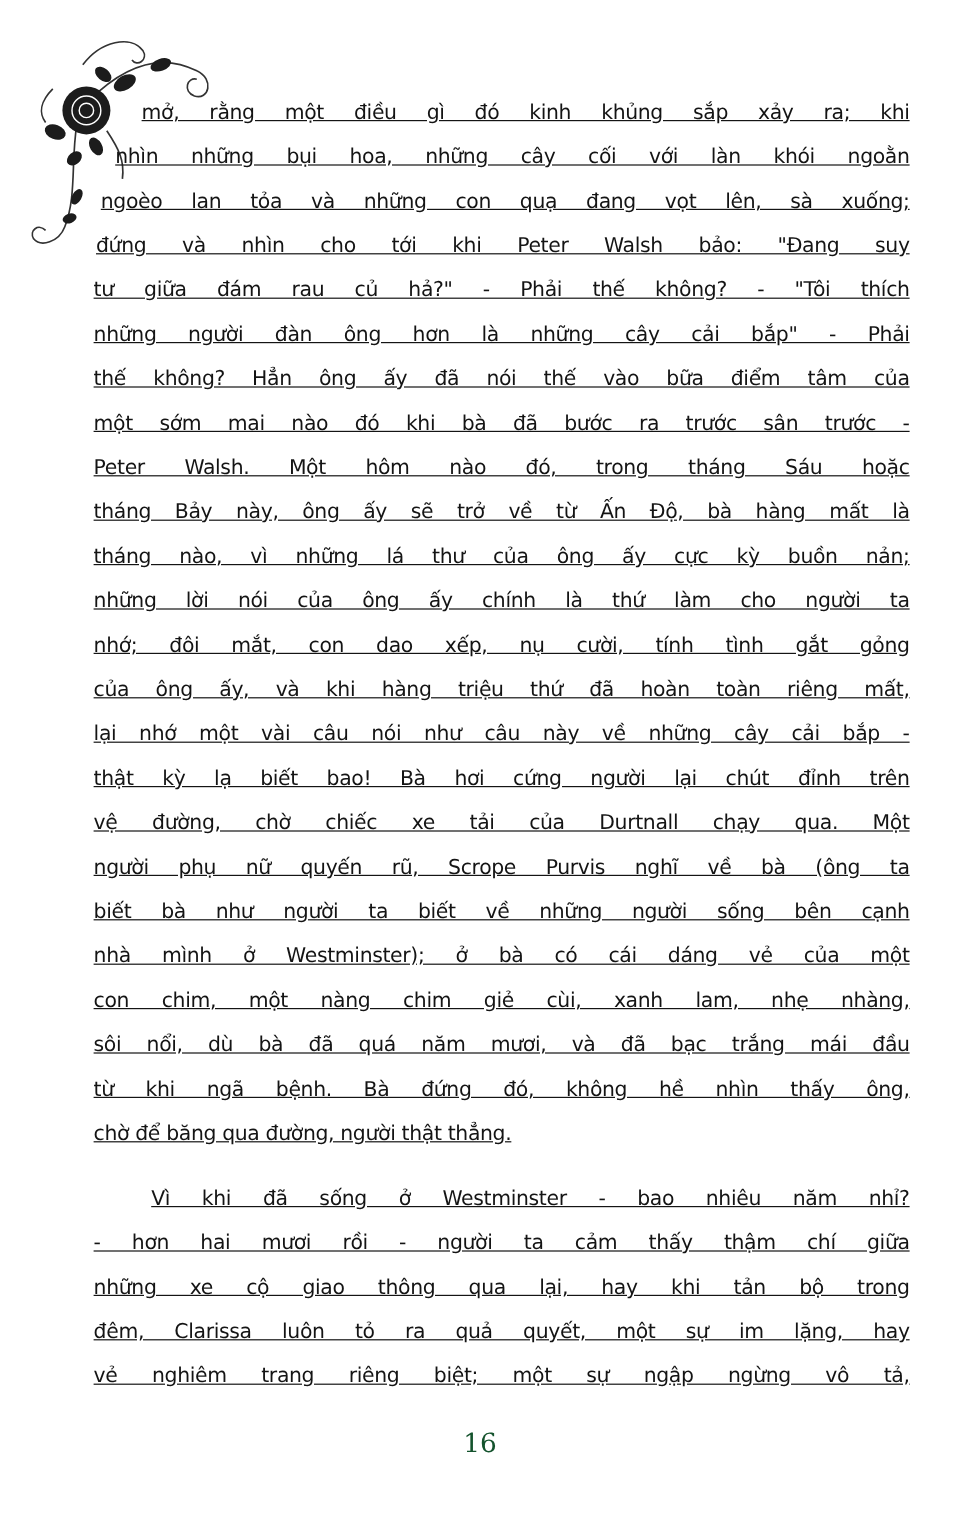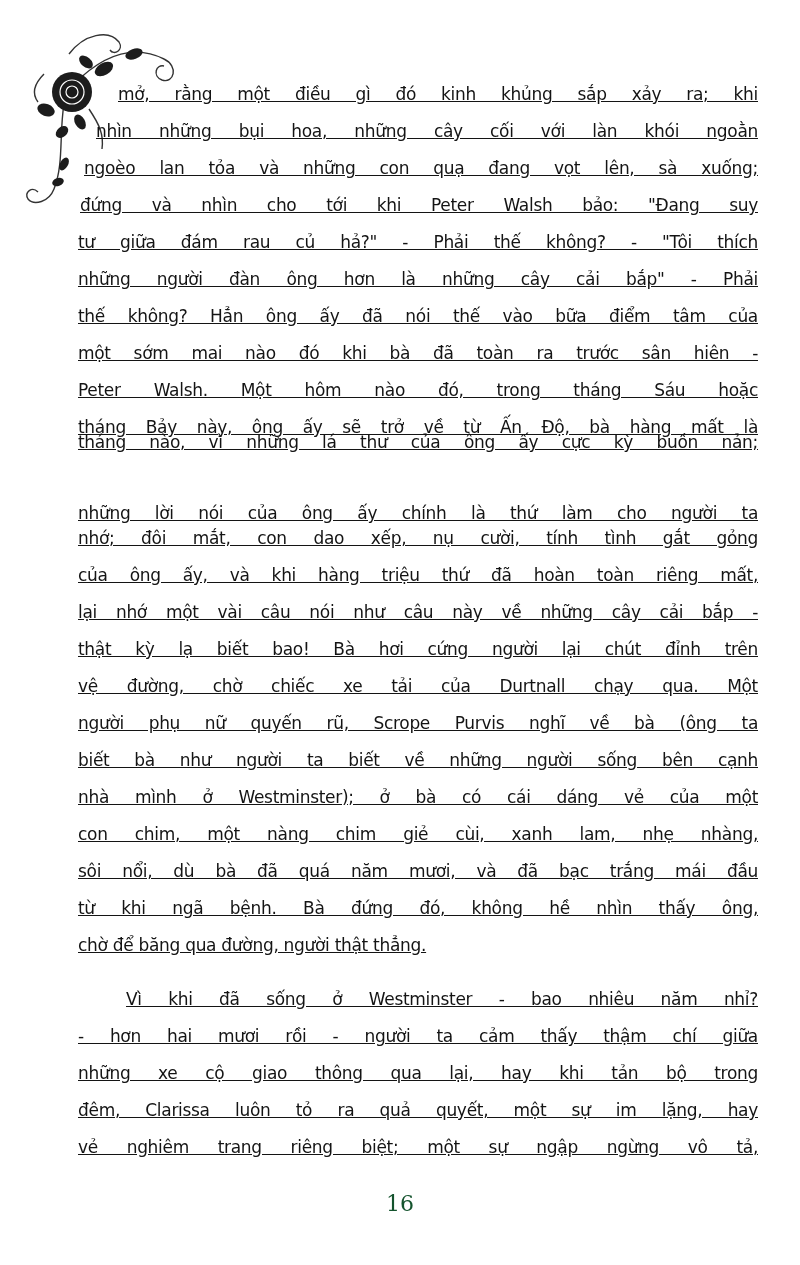--- a/index.html
+++ b/index.html
@@ -42,25 +42,25 @@
 
 <div id="text-area">
     <div>
       <div class="line" style="left: 118px; top: 76px; width: 640px;">mở, rằng một điều gì đó kinh khủng sắp xảy ra; khi</div>
       <div class="line" style="left: 96px; top: 113px; width: 662px;">nhìn những bụi hoa, những cây cối với làn khói ngoằn</div>
       <div class="line" style="left: 84px; top: 150px; width: 674px;">ngoèo lan tỏa và những con quạ đang vọt lên, sà xuống;</div>
       <div class="line" style="left: 80px; top: 187px; width: 678px;">đứng và nhìn cho tới khi Peter Walsh bảo: "Đang suy</div>
       <div class="line" style="left: 78px; top: 224px; width: 680px;">tư giữa đám rau củ hả?" - Phải thế không? - "Tôi thích</div>
       <div class="line" style="left: 78px; top: 261px; width: 680px;">những người đàn ông hơn là những cây cải bắp" - Phải</div>
       <div class="line" style="left: 78px; top: 298px; width: 680px;">thế không? Hẳn ông ấy đã nói thế vào bữa điểm tâm của</div>
-      <div class="line" style="left: 78px; top: 335px; width: 680px;">một sớm mai nào đó khi bà đã toàn ra trước sân hiên -</div>
+      <div class="line" style="left: 78px; top: 335px; width: 680px;">một sớm mai nào đó khi bà đã bước ra trước sân trước -</div>
       <div class="line" style="left: 78px; top: 372px; width: 680px;">Peter Walsh. Một hôm nào đó, trong tháng Sáu hoặc</div>
       <div class="line" style="left: 78px; top: 409px; width: 680px;">tháng Bảy này, ông ấy sẽ trở về từ Ấn Độ, bà hàng mất là</div>
-      <div class="line" style="left: 78px; top: 424px; width: 680px;">tháng nào, vì những lá thư của ông ấy cực kỳ buồn nản;</div>
-      <div class="line" style="left: 78px; top: 483px; width: 680px; margin-top: 12px;">những lời nói của ông ấy chính là thứ làm cho người ta</div>
+      <div class="line" style="left: 78px; top: 446px; width: 680px;">tháng nào, vì những lá thư của ông ấy cực kỳ buồn nản;</div>
+      <div class="line" style="left: 78px; top: 483px; width: 680px;">những lời nói của ông ấy chính là thứ làm cho người ta</div>
       <div class="line" style="left: 78px; top: 520px; width: 680px;">nhớ; đôi mắt, con dao xếp, nụ cười, tính tình gắt gỏng</div>
       <div class="line" style="left: 78px; top: 557px; width: 680px;">của ông ấy, và khi hàng triệu thứ đã hoàn toàn riêng mất,</div>
       <div class="line" style="left: 78px; top: 594px; width: 680px;">lại nhớ một vài câu nói như câu này về những cây cải bắp -</div>
       <div class="line" style="left: 78px; top: 631px; width: 680px;">thật kỳ lạ biết bao! Bà hơi cứng người lại chút đỉnh trên</div>
       <div class="line" style="left: 78px; top: 668px; width: 680px;">vệ đường, chờ chiếc xe tải của Durtnall chạy qua. Một</div>
       <div class="line" style="left: 78px; top: 705px; width: 680px;">người phụ nữ quyến rũ, Scrope Purvis nghĩ về bà (ông ta</div>
       <div class="line" style="left: 78px; top: 742px; width: 680px;">biết bà như người ta biết về những người sống bên cạnh</div>
       <div class="line" style="left: 78px; top: 779px; width: 680px;">nhà mình ở Westminster); ở bà có cái dáng vẻ của một</div>
       <div class="line" style="left: 78px; top: 816px; width: 680px;">con chim, một nàng chim giẻ cùi, xanh lam, nhẹ nhàng,</div>
       <div class="line" style="left: 78px; top: 853px; width: 680px;">sôi nổi, dù bà đã quá năm mươi, và đã bạc trắng mái đầu</div>

